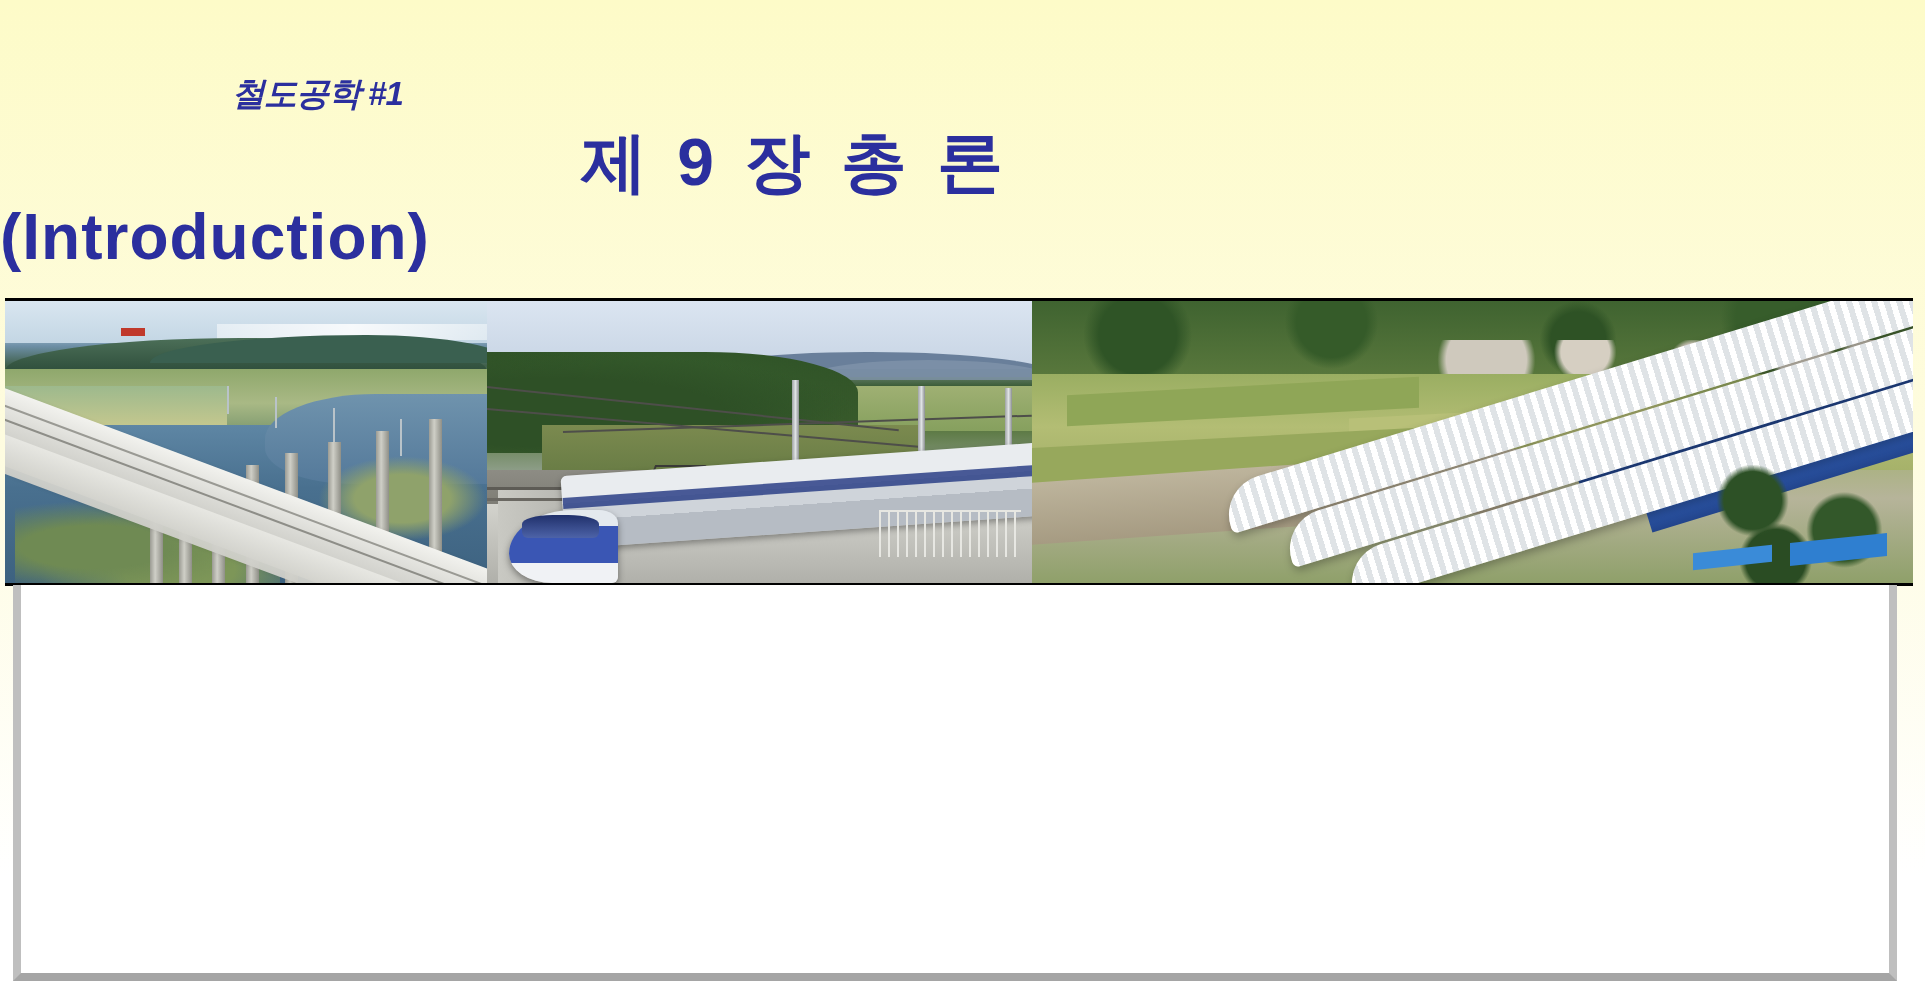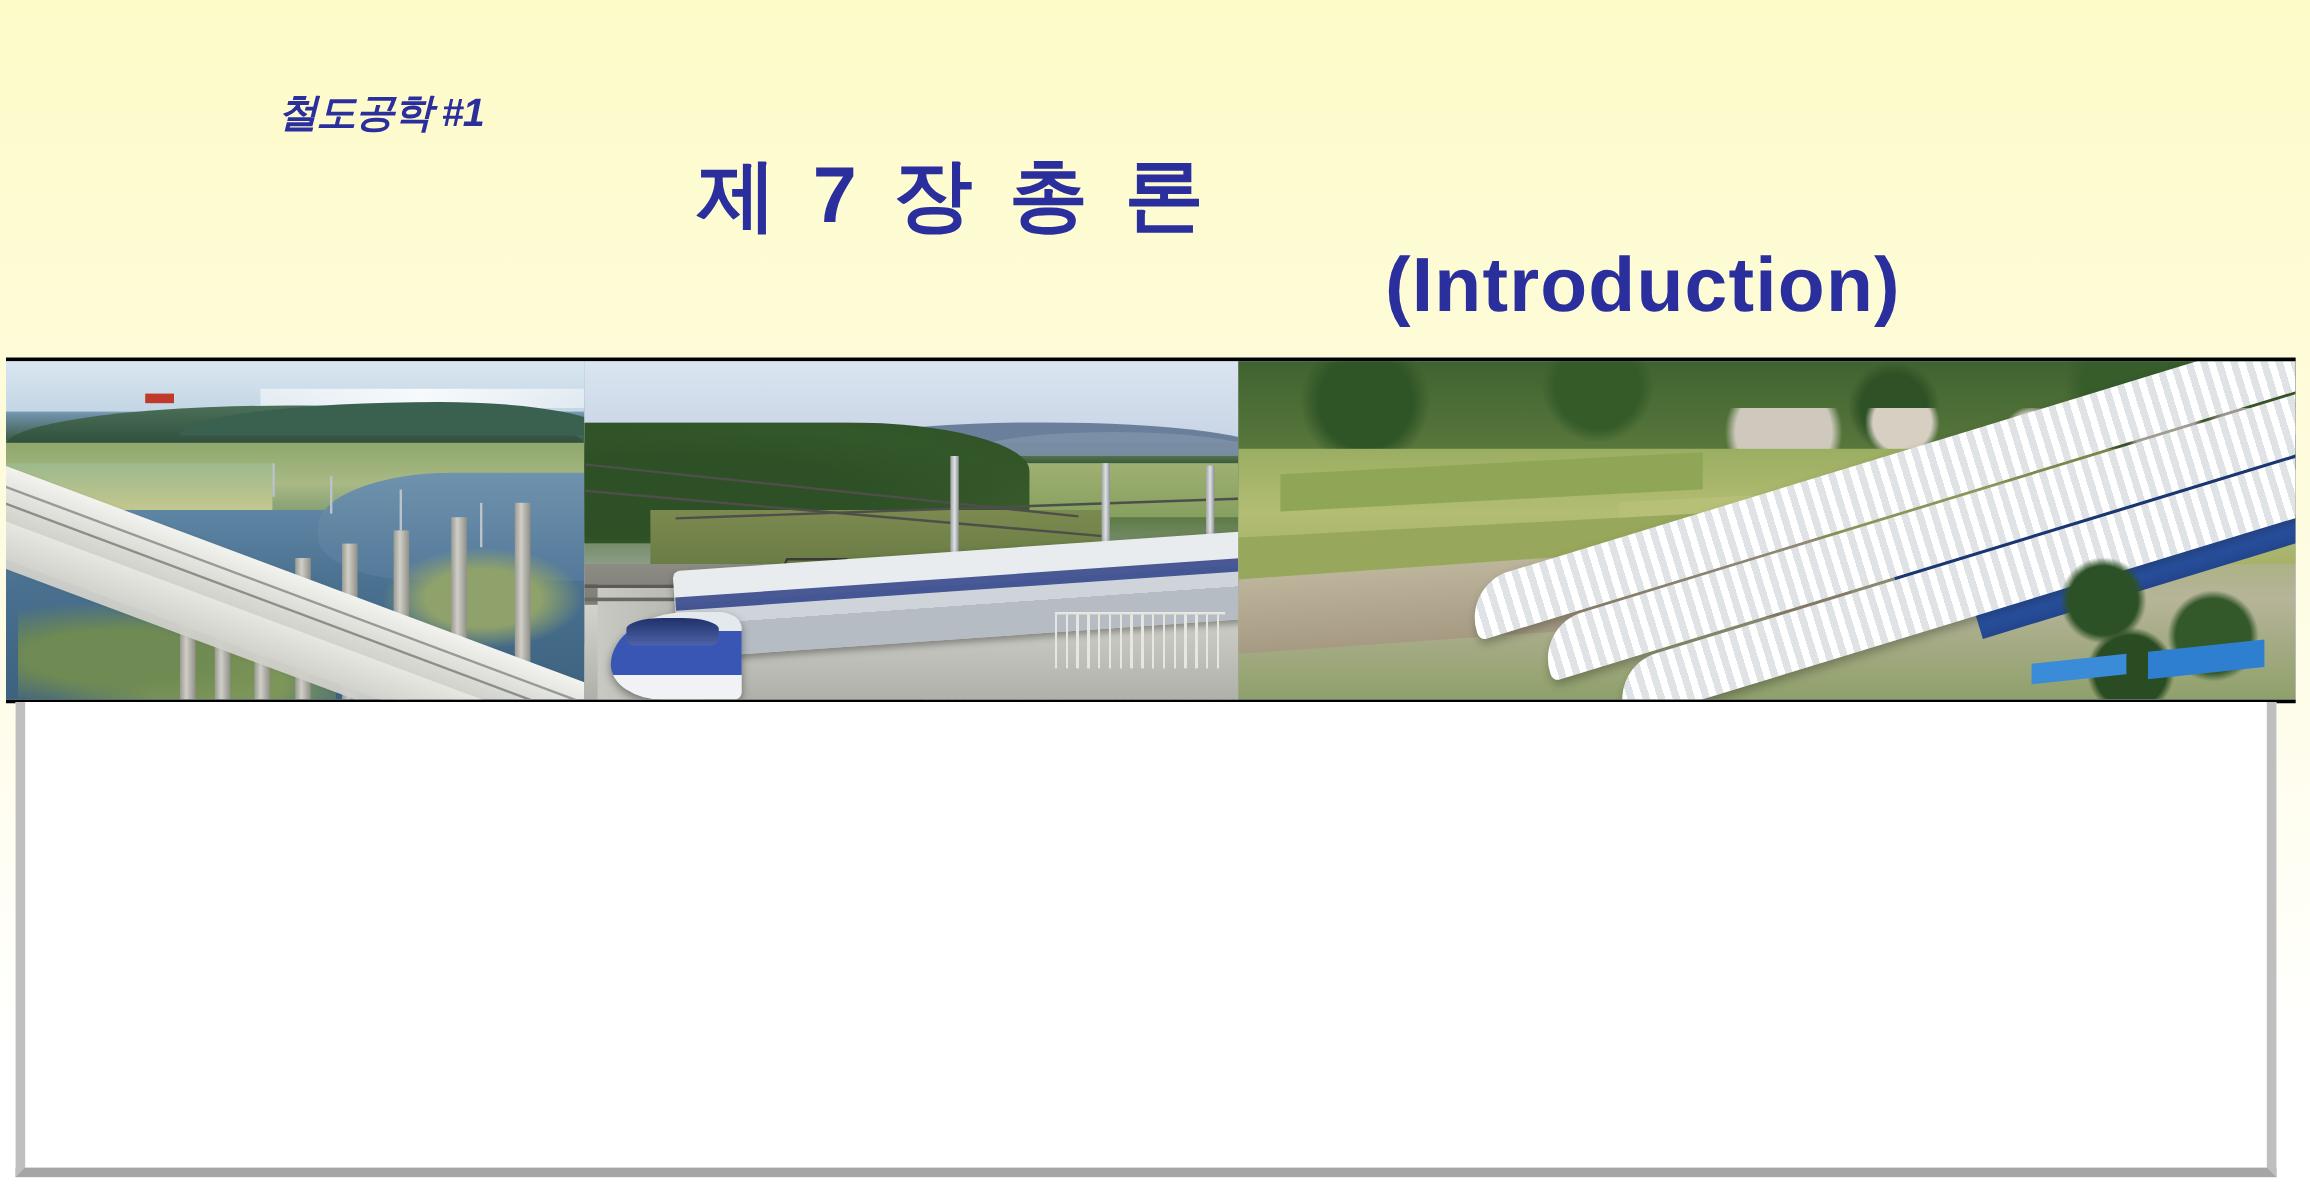--- a/index.html
+++ b/index.html
@@ -19,21 +19,21 @@
     color:#2b2f9e;letter-spacing:-1px;white-space:nowrap;
   }
   #main-title{
     position:absolute;left:0;top:118px;width:1590px;
     text-align:center;
     font-size:66px;font-weight:bold;color:#2b2f9e;
     letter-spacing:6px;white-space:nowrap;
   }
   #sub-title{
     position:absolute;left:0;top:200px;width:1584px;
-    text-align:right;
+    text-align:left;
     font-size:64px;font-weight:bold;color:#2b2f9e;
     letter-spacing:1px;white-space:nowrap;
   }
 
   
   #photo-strip{
     position:absolute;left:5px;top:298px;width:1908px;height:282px;
     border-top:3px solid #000;border-bottom:3px solid #000;
     display:flex;overflow:hidden;background:#9ab;
   }
@@ -196,21 +196,21 @@
     position:absolute;left:40px;top:28px;right:40px;
     font-size:28px;color:#000;line-height:1.5;white-space:pre-wrap;
   }
 </style>
 </head>
 <body>
 
 <div id="slide">
 
   <div id="kicker">철도공학 #1</div>
-  <div id="main-title">제 7 장   총   론</div>
+  <div id="main-title">제 9 장   총   론</div>
   <div id="sub-title">(Introduction)</div>
 
   <div id="photo-strip">
 
     <div class="photo" id="photo-bridge">
       <div class="p1-sky"></div>
       <div class="p1-city"></div>
       <div class="p1-redroof"></div>
       <div class="p1-hills"></div>
       <div class="p1-hills2"></div>

